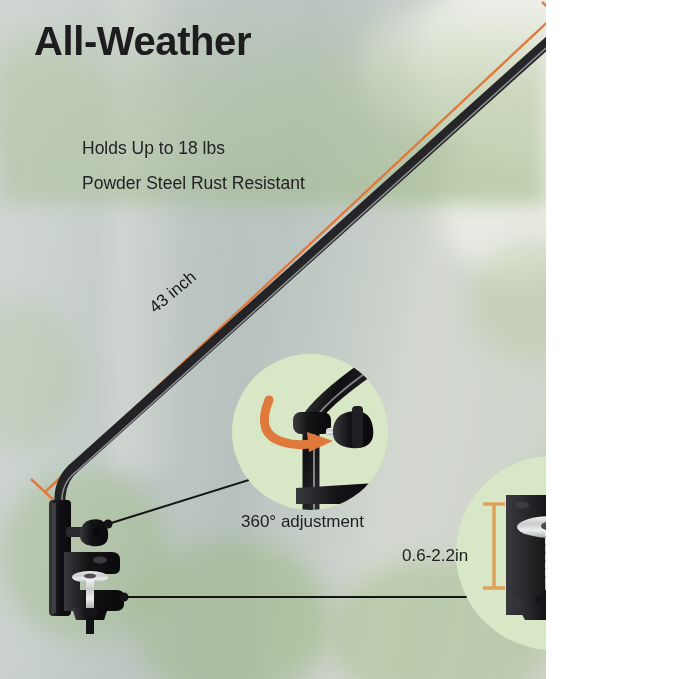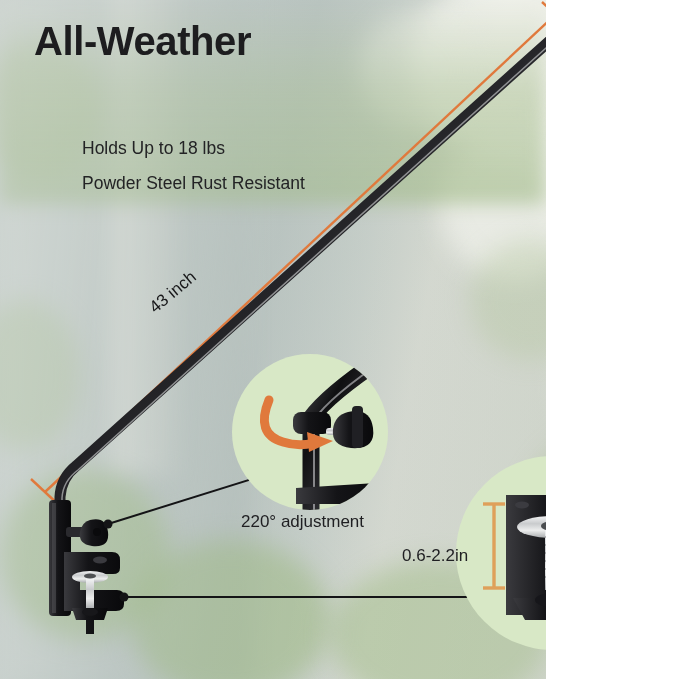--- a/index.html
+++ b/index.html
@@ -271,16 +271,16 @@
   <div class="headline">
     <div>All-Weather</div>
   </div>
 
   <div class="features">
     <div class="feature-line">Holds Up to 18 lbs</div>
     <div class="feature-line">Powder Steel Rust Resistant</div>
   </div>
 
   <div class="label-43">43 inch</div>
-  <div class="label-360">220° adjustment</div>
+  <div class="label-360">360° adjustment</div>
   <div class="label-clamp">0.6-2.2in</div>
 
 </div>
 
 </body></html>

